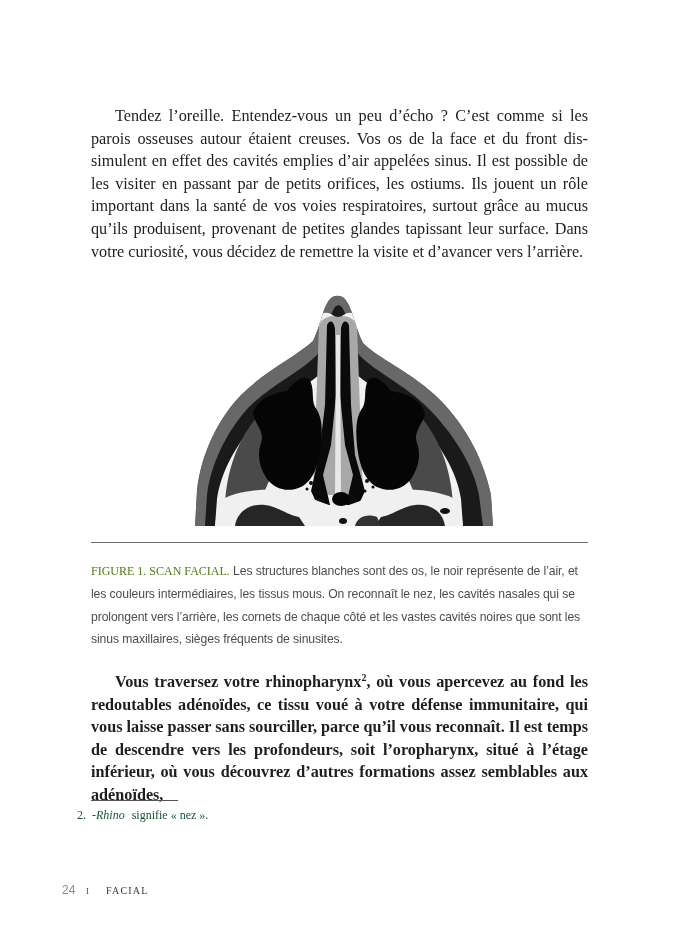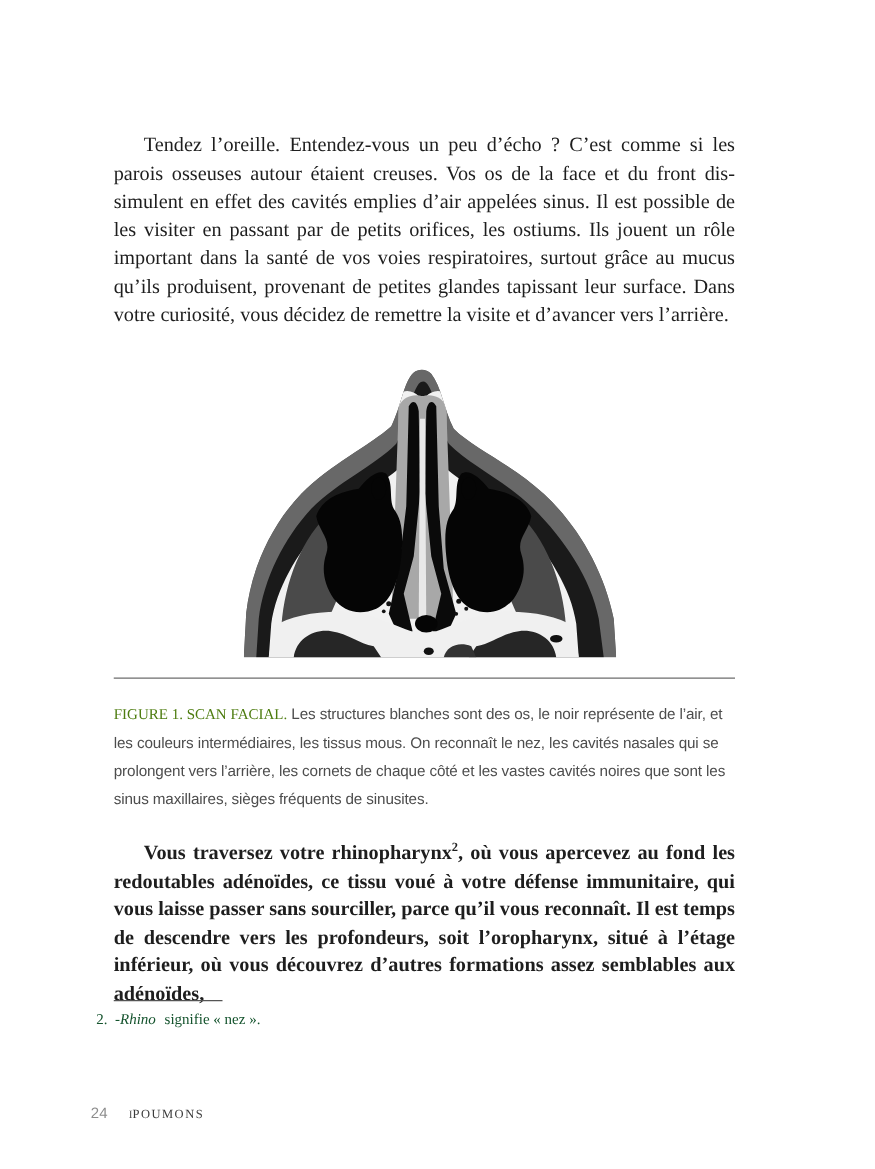--- a/index.html
+++ b/index.html
@@ -100,21 +100,20 @@
     .footnote .fn-term { font-style: italic; margin-right: 4px; }
 
     .running-footer {
       position: absolute;
       left: 62px;
       top: 869px;
       font-size: 11px;
       color: #8a8a8a;
       display: flex;
       align-items: baseline;
-      text-align: right;
     }
     .running-footer .page-number {
       font-family: "Liberation Sans", "DejaVu Sans", sans-serif;
       font-size: 12px;
       color: #8c8c8c;
       width: 24px;
     }
     .running-footer .sep {
       font-size: 9px;
       color: #555;
@@ -206,16 +205,16 @@
     <p><span>Vous traversez votre rhinopharynx</span><sup class="fnref">2</sup><span>, où vous apercevez au fond les redoutables adénoïdes, ce tissu voué à votre défense immunitaire, qui vous laisse passer sans sourciller, parce qu’il vous reconnaît. Il est temps de descendre vers les profondeurs, soit l’oropharynx, situé à l’étage inférieur, où vous découvrez d’autres formations assez semblables aux adénoïdes,</span></p>
   </div>
 
   <div class="footnote-rule"></div>
 
   <p class="footnote"><span class="fn-num">2.</span><span class="fn-term">-Rhino</span> <span>signifie «&nbsp;nez&nbsp;».</span></p>
 
   <div class="running-footer">
     <span class="page-number">24</span>
     <span class="sep">I</span>
-    <span class="section-title">POUMONS</span>
+    <span class="section-title">FACIAL</span>
   </div>
 
 </div>
 
 </body></html>

